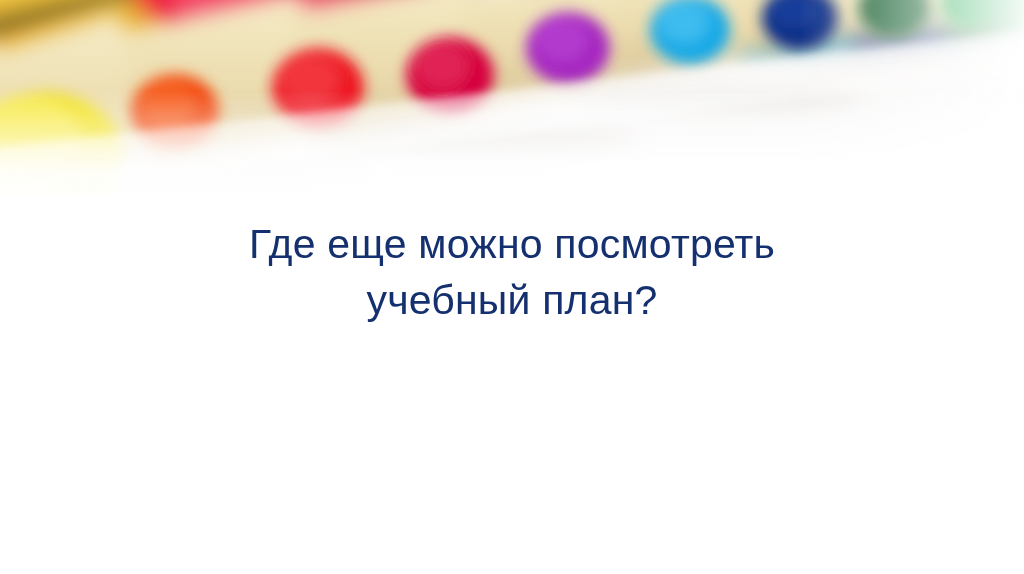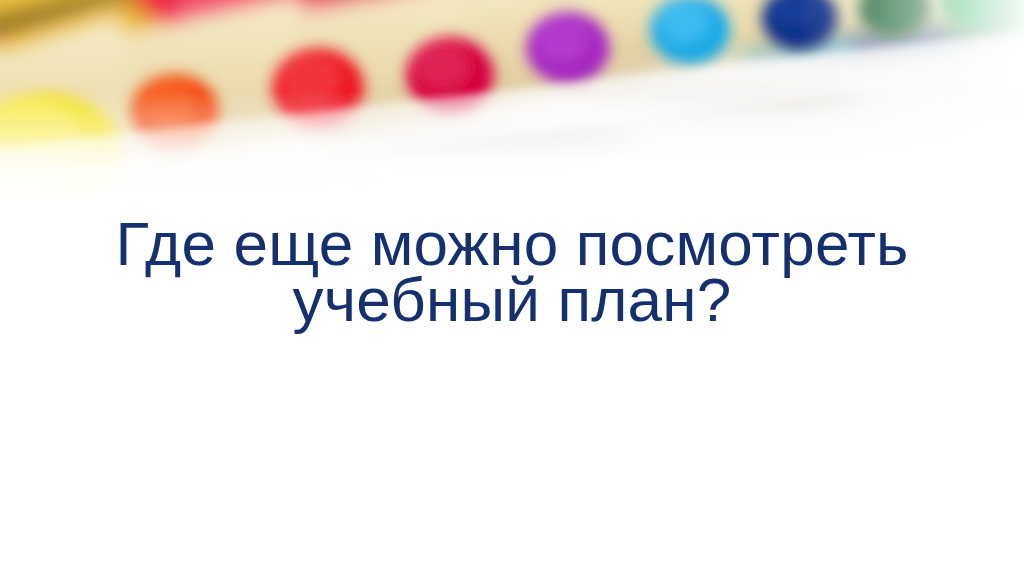--- a/index.html
+++ b/index.html
@@ -65,21 +65,21 @@
     left: 0;
     top: 216px;
     width: 1024px;
     text-align: center;
   }
 
   .slide-title {
     margin: 0;
     padding: 0 80px;
     font-family: "Liberation Sans", sans-serif;
-    font-size: 62px;
+    font-size: 41px;
     line-height: 56px;
     font-weight: 400;
     letter-spacing: 0.2px;
     color: #14306e;
     white-space: pre-line;
   }
 </style>
 </head>
 <body>
 

